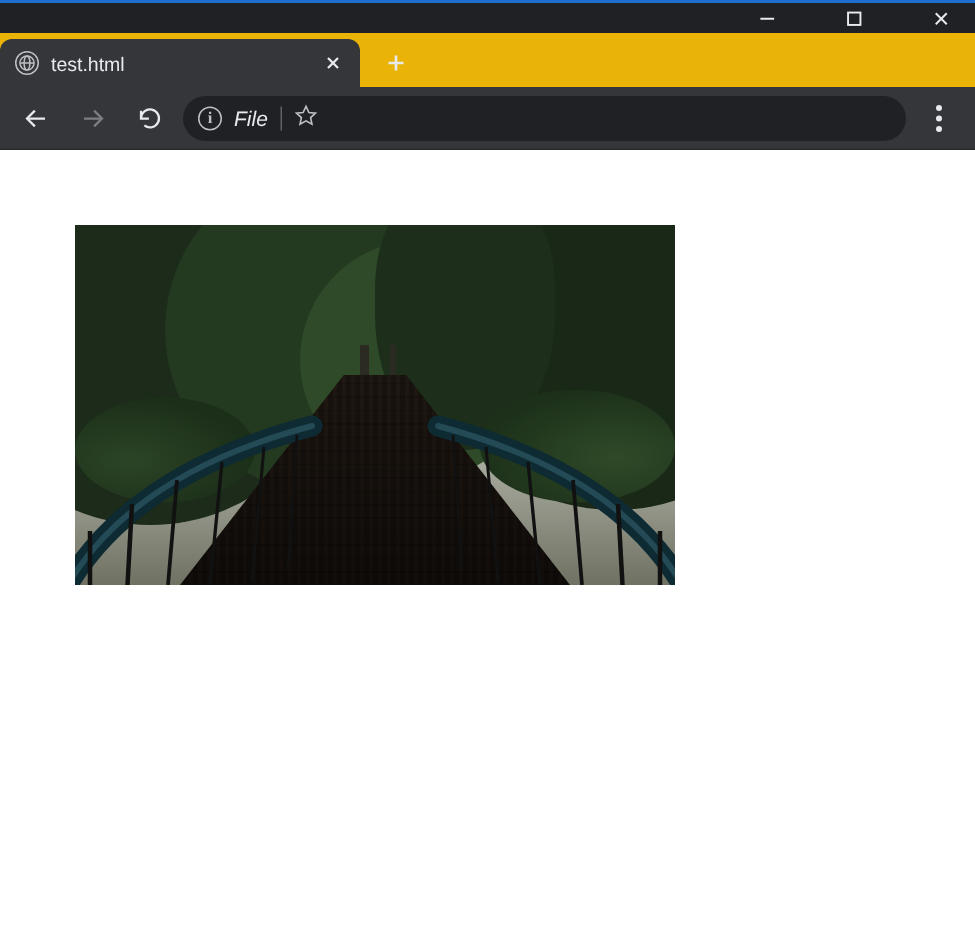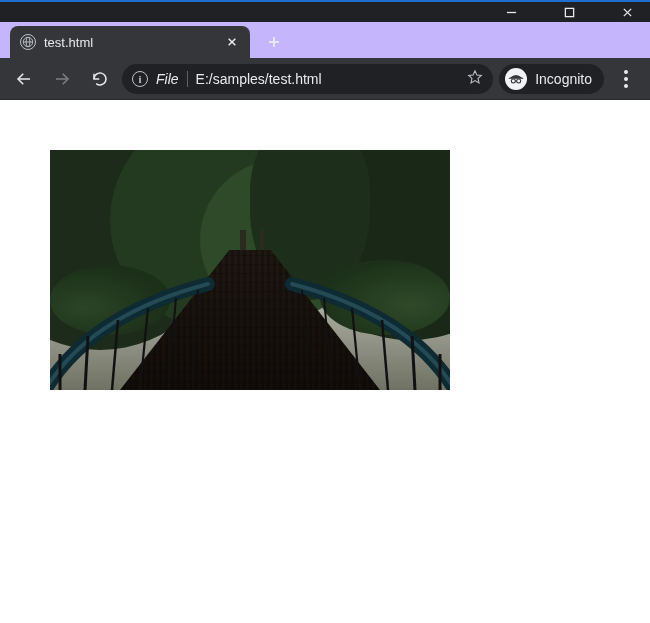--- a/index.html
+++ b/index.html
@@ -19,24 +19,23 @@
     justify-content: flex-end;
     align-items: center;
     padding-right: 8px;
     gap: 28px;
   }
   .win-btn { color: #e8eaed; display:flex; align-items:center; justify-content:center; width:30px; height:20px; }
   .win-btn svg { width:11px; height:11px; stroke:#e8eaed; stroke-width:1.4; fill:none; }
   
   .tab-strip {
     height: 36px;
-    background: #c4b5fd;
+    background: #eab308;
     display: flex;
     align-items: flex-end;
-    padding-left: 10px;
   }
   .tab {
     background: #35363a;
     color: #e8eaed;
     height: 32px;
     min-width: 240px;
     border-radius: 8px 8px 0 0;
     display: flex;
     align-items: center;
     padding: 0 10px;
@@ -213,40 +212,27 @@
     <svg viewBox="0 0 24 24">
         <path d="M4 12a8 8 0 1 1 3 6.2"></path>
         <polyline points="4 5 4 12 11 12"></polyline>
       </svg>
   </div>
 
   <div class="omnibox">
     <span class="info-icon" title="View site information">i</span>
     <span class="scheme">File</span>
     <span class="sep"></span>
-    <span class="path">E:/samples/test.html</span>
     <span class="star" title="Bookmark this tab">
       <svg viewBox="0 0 24 24">
           <polygon points="12 2.8 14.9 9 21.5 9.6 16.6 14.1 18 20.8 12 17.4 6 20.8 7.4 14.1 2.5 9.6 9.1 9"></polygon>
         </svg>
     </span>
   </div>
 
-  <div class="incognito-chip">
-    <span class="hat">
-      <svg viewBox="0 0 24 16">
-        <path d="M3 6 Q12 -2 21 6 L21 7 L3 7 Z"></path>
-        <rect x="1" y="6" width="22" height="1.6" rx="0.8"></rect>
-        <circle cx="8" cy="11" r="3" fill="none" stroke="#35363a" stroke-width="1.6"></circle>
-        <circle cx="16" cy="11" r="3" fill="none" stroke="#35363a" stroke-width="1.6"></circle>
-        <line x1="11" y1="11" x2="13" y2="11" stroke="#35363a" stroke-width="1.6"></line>
-      </svg>
-    </span>
-    <span>Incognito</span>
-  </div>
 
   <div class="menu-btn" title="Customize and control">
     <div class="menu-dots">
         <span></span>
         <span></span>
         <span></span>
       </div>
   </div>
 </div>
 

